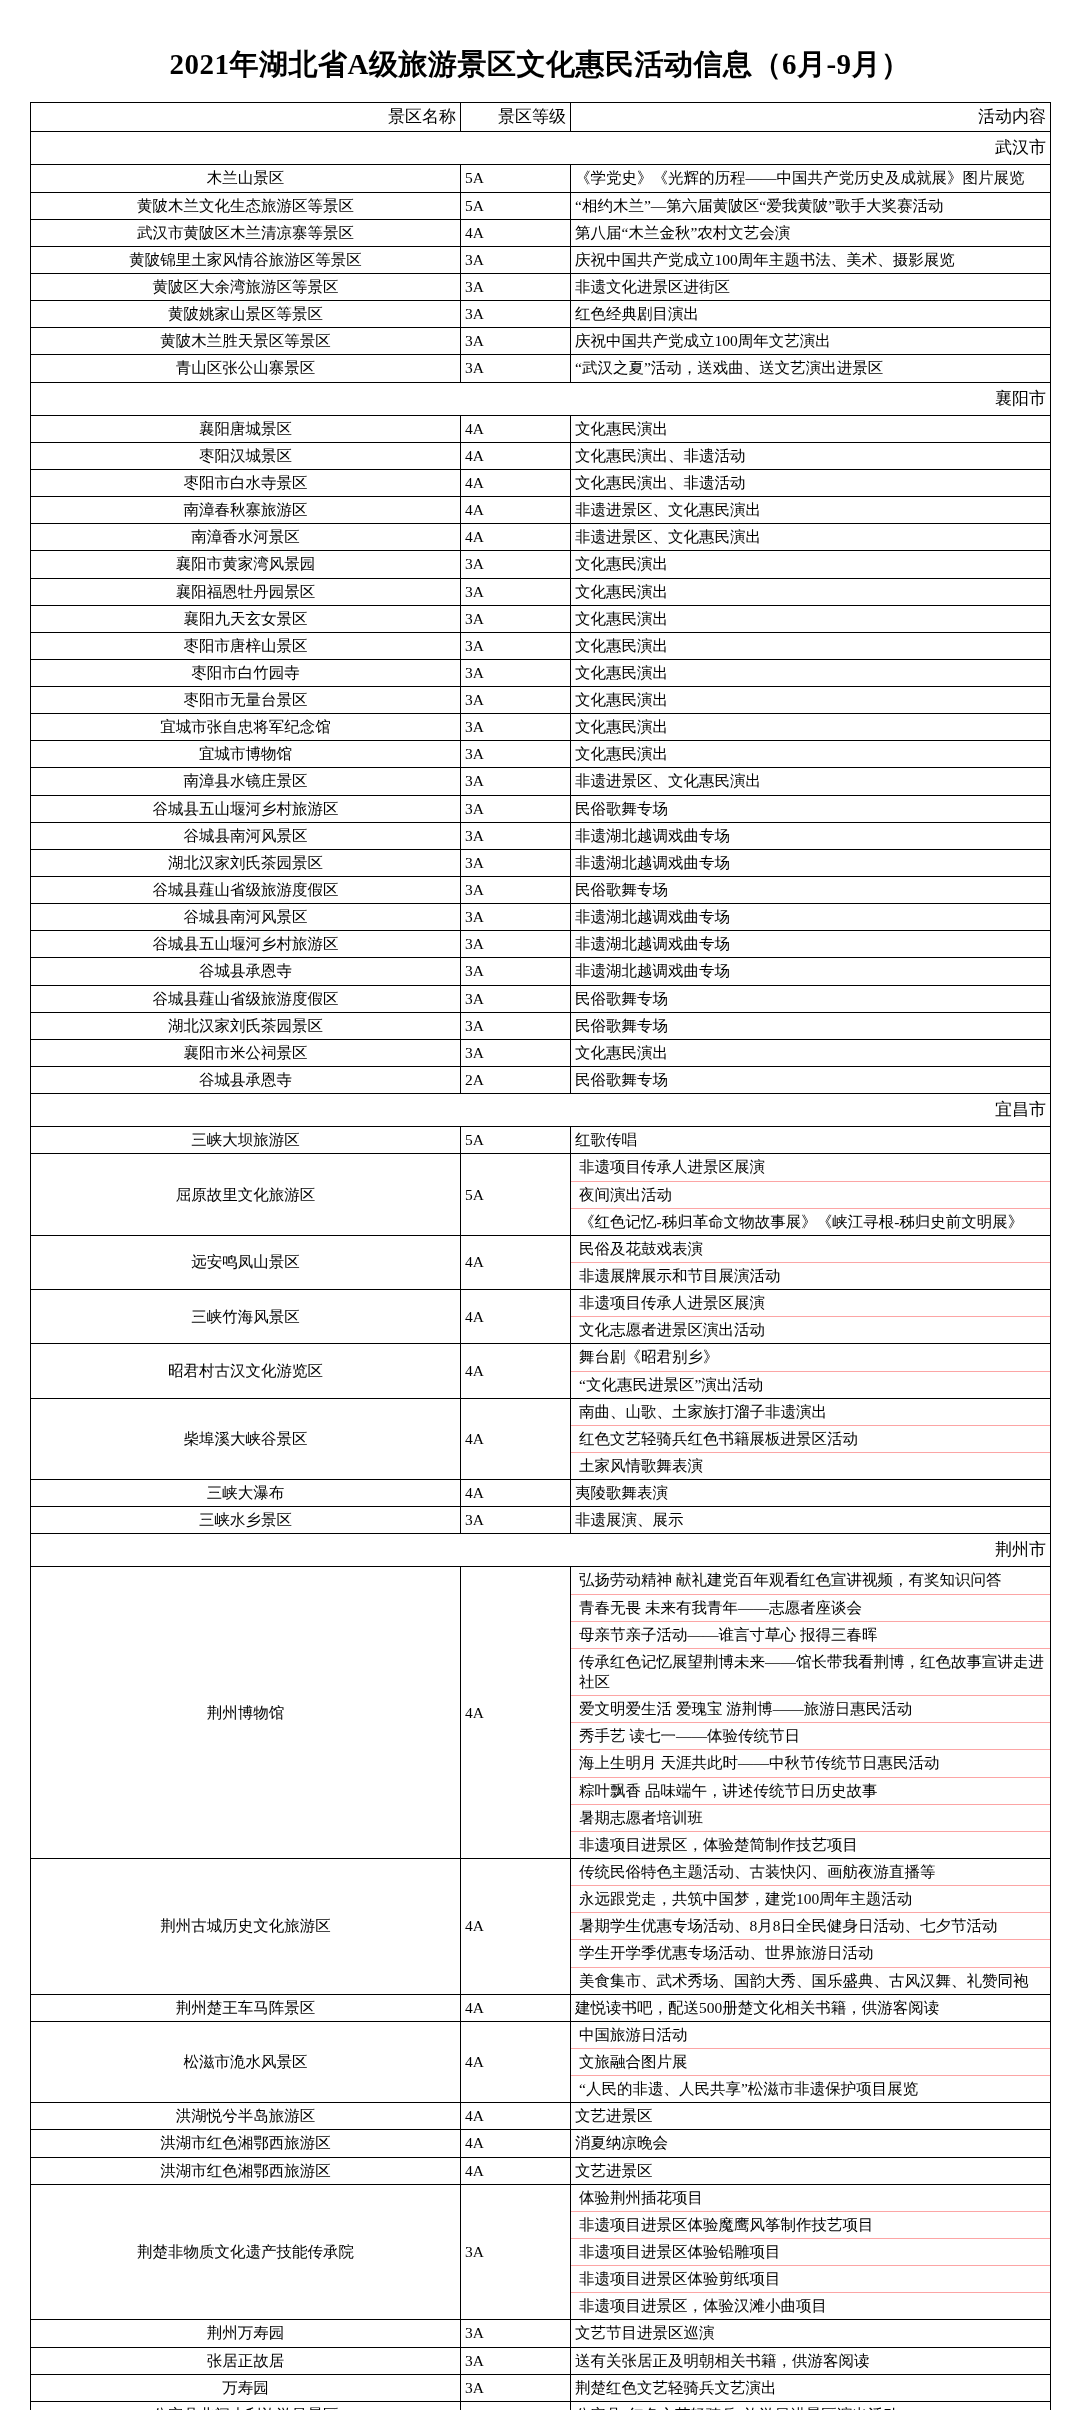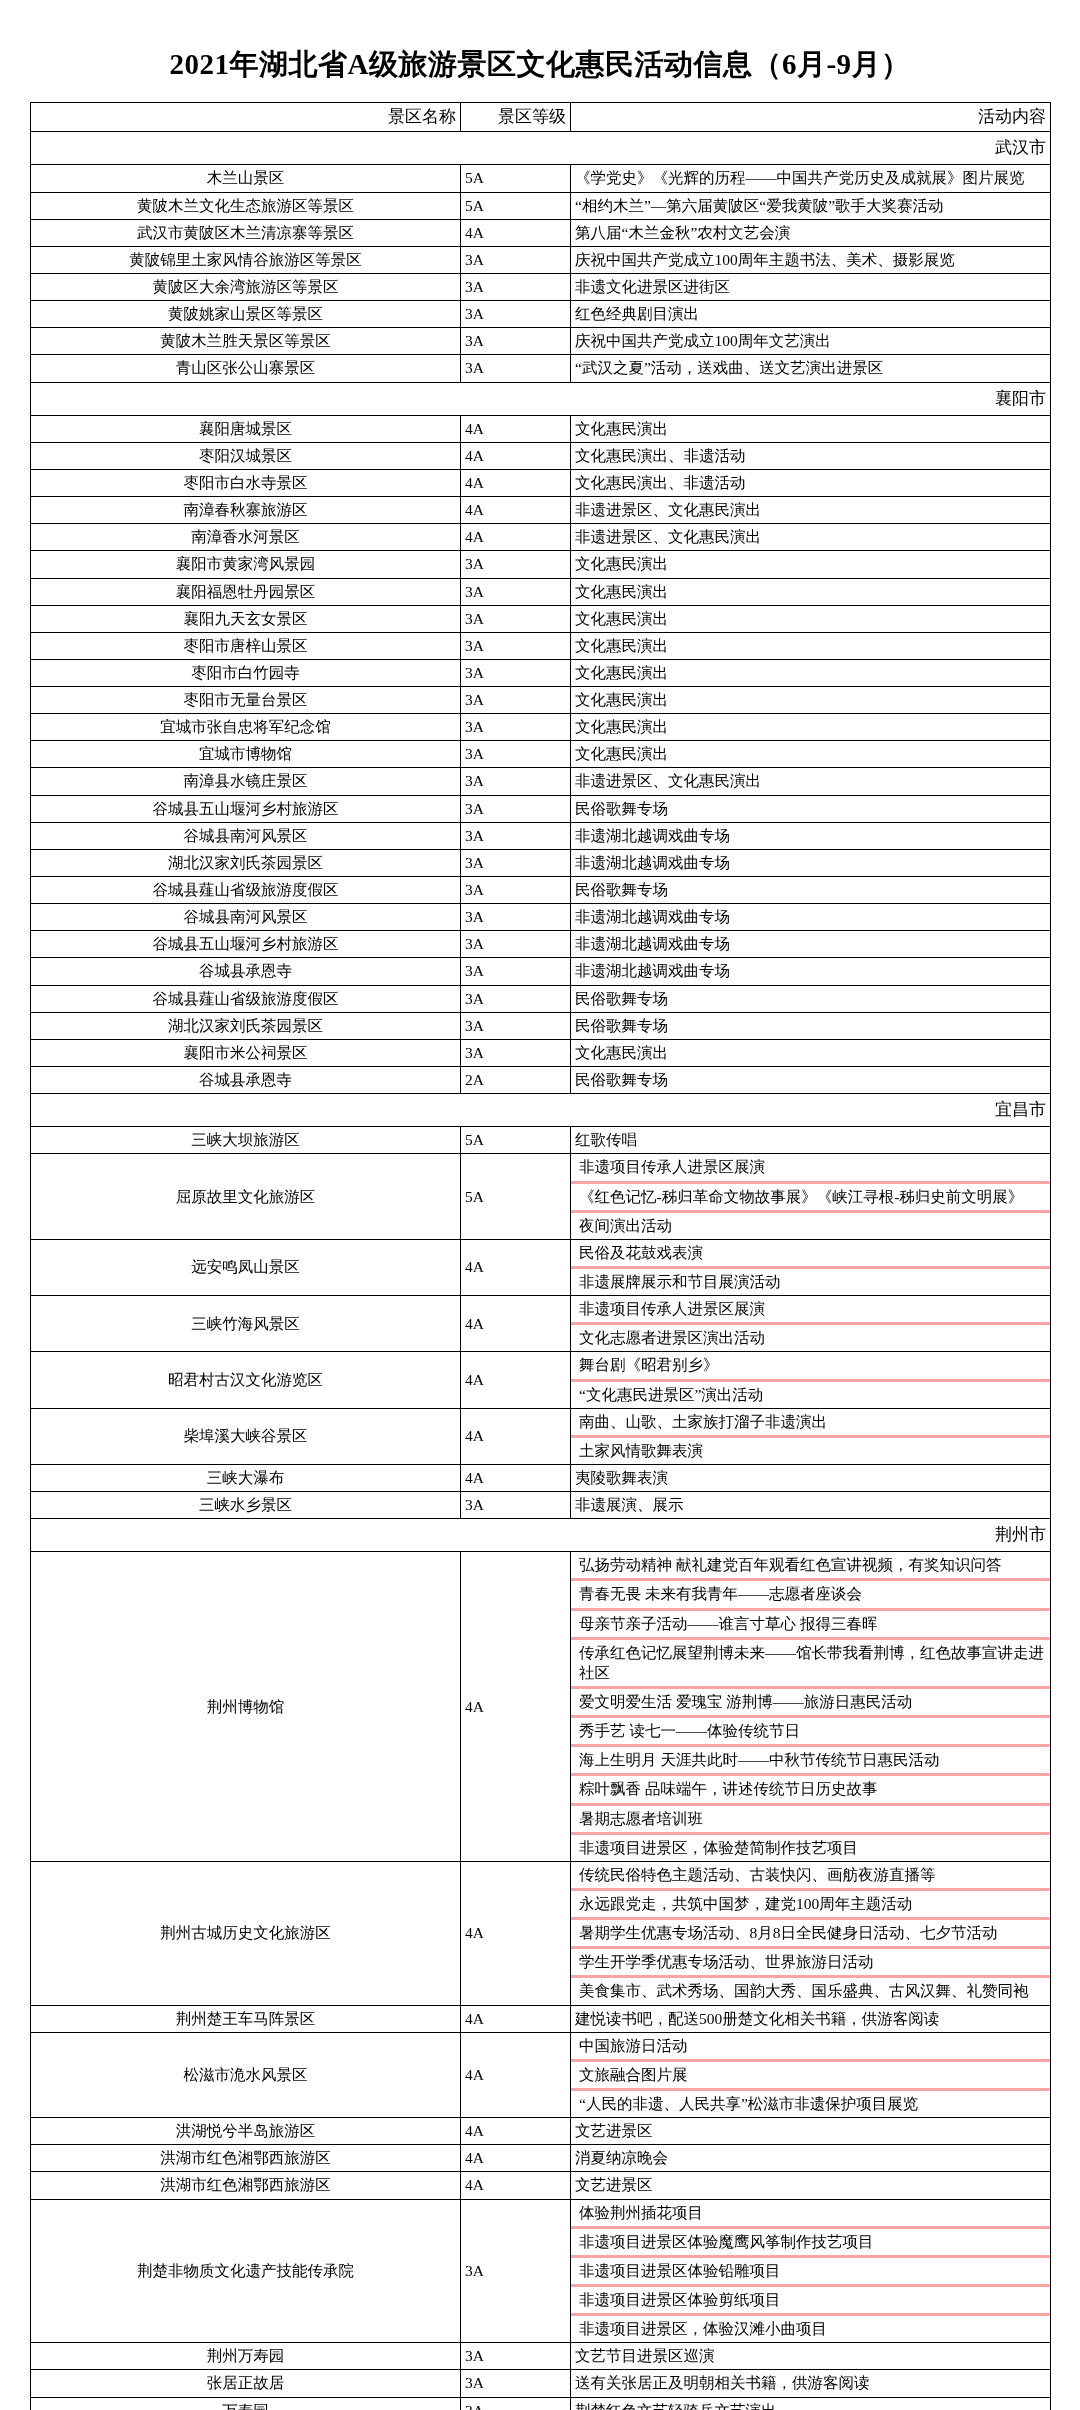--- a/index.html
+++ b/index.html
@@ -67,21 +67,21 @@
     padding: 5px 4px;
   }
   
   table.sub {
     width: 100%;
     border-collapse: collapse;
     table-layout: fixed;
   }
   table.sub td {
     border: none;
-    border-bottom: 3px solid #fca5a5;
+    border-bottom: 1px solid #fca5a5;
     padding: 3px 4px 3px 8px;
     text-align: left;
     line-height: 1.3;
     vertical-align: middle;
   }
   table.sub tr:last-child td {
     border-bottom: none;
   }
   td.content.sub-wrap {
     padding: 0;
@@ -290,25 +290,25 @@
         <tr>
           <td class="name">屈原故里文化旅游区</td>
           <td class="level">5A</td>
           <td class="content sub-wrap">
             <table class="sub">
               <tbody>
                 <tr>
                   <td>非遗项目传承人进景区展演</td>
                 </tr>
                 <tr>
+                  <td>夜间演出活动</td>
+                </tr>
+                <tr>
                   <td>《红色记忆-秭归革命文物故事展》《峡江寻根-秭归史前文明展》</td>
                 </tr>
-                <tr>
-                  <td>夜间演出活动</td>
-                </tr>
               </tbody>
             </table>
           </td>
         </tr>
         <tr>
           <td class="name">远安鸣凤山景区</td>
           <td class="level">4A</td>
           <td class="content sub-wrap">
             <table class="sub">
               <tbody>
@@ -355,20 +355,23 @@
           </td>
         </tr>
         <tr>
           <td class="name">柴埠溪大峡谷景区</td>
           <td class="level">4A</td>
           <td class="content sub-wrap">
             <table class="sub">
               <tbody>
                 <tr>
                   <td>南曲、山歌、土家族打溜子非遗演出</td>
+                </tr>
+                <tr>
+                  <td>红色文艺轻骑兵红色书籍展板进景区活动</td>
                 </tr>
                 <tr>
                   <td>土家风情歌舞表演</td>
                 </tr>
               </tbody>
             </table>
           </td>
         </tr>
         <tr>
           <td class="name">三峡大瀑布</td>

